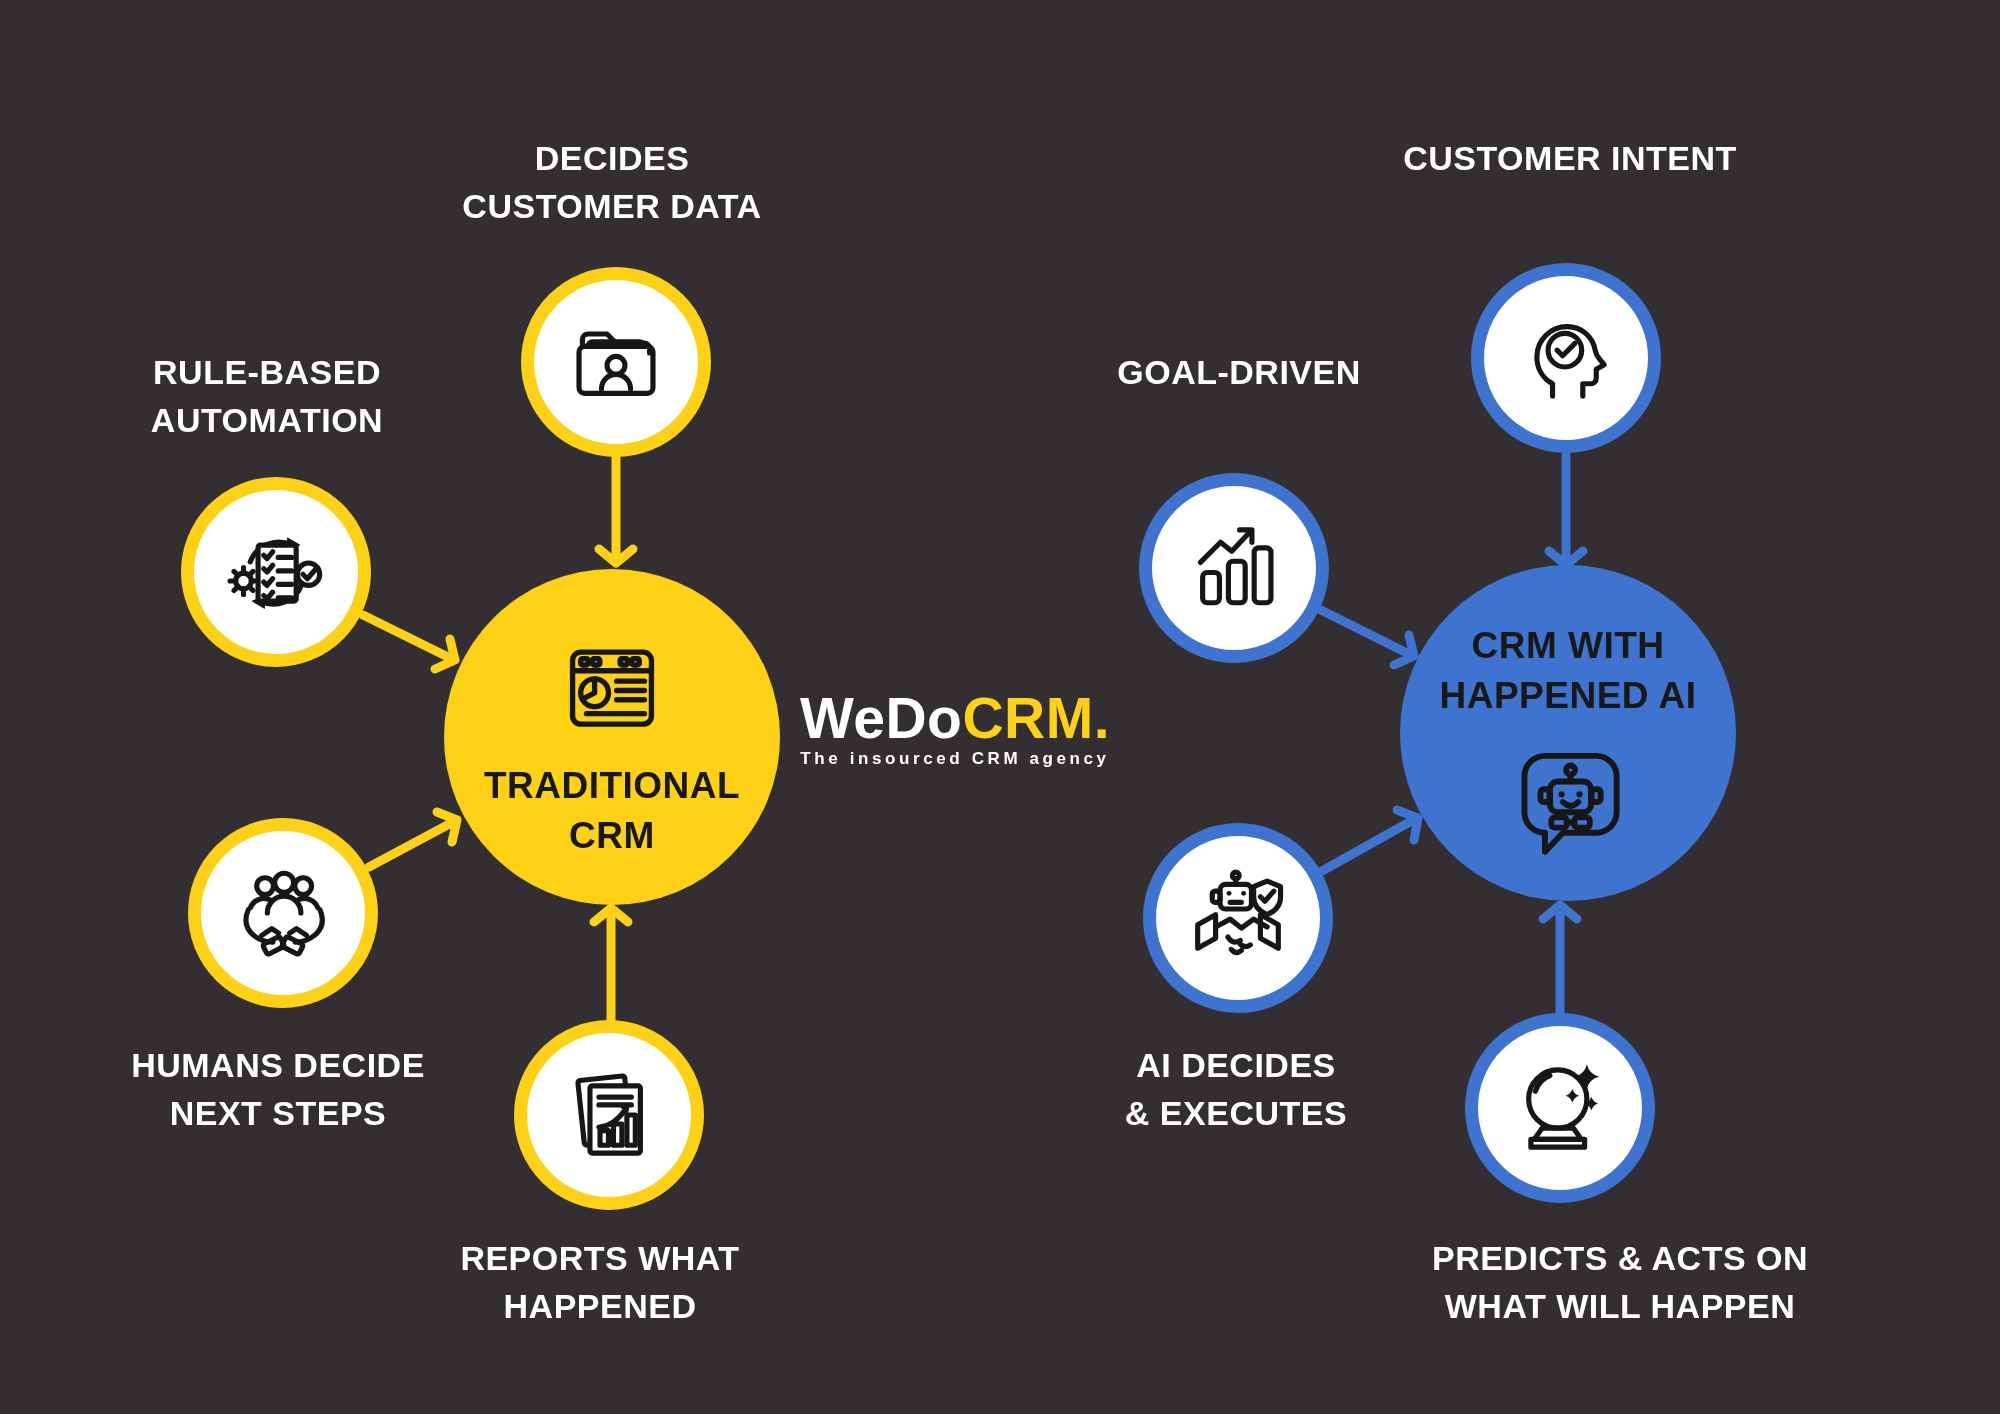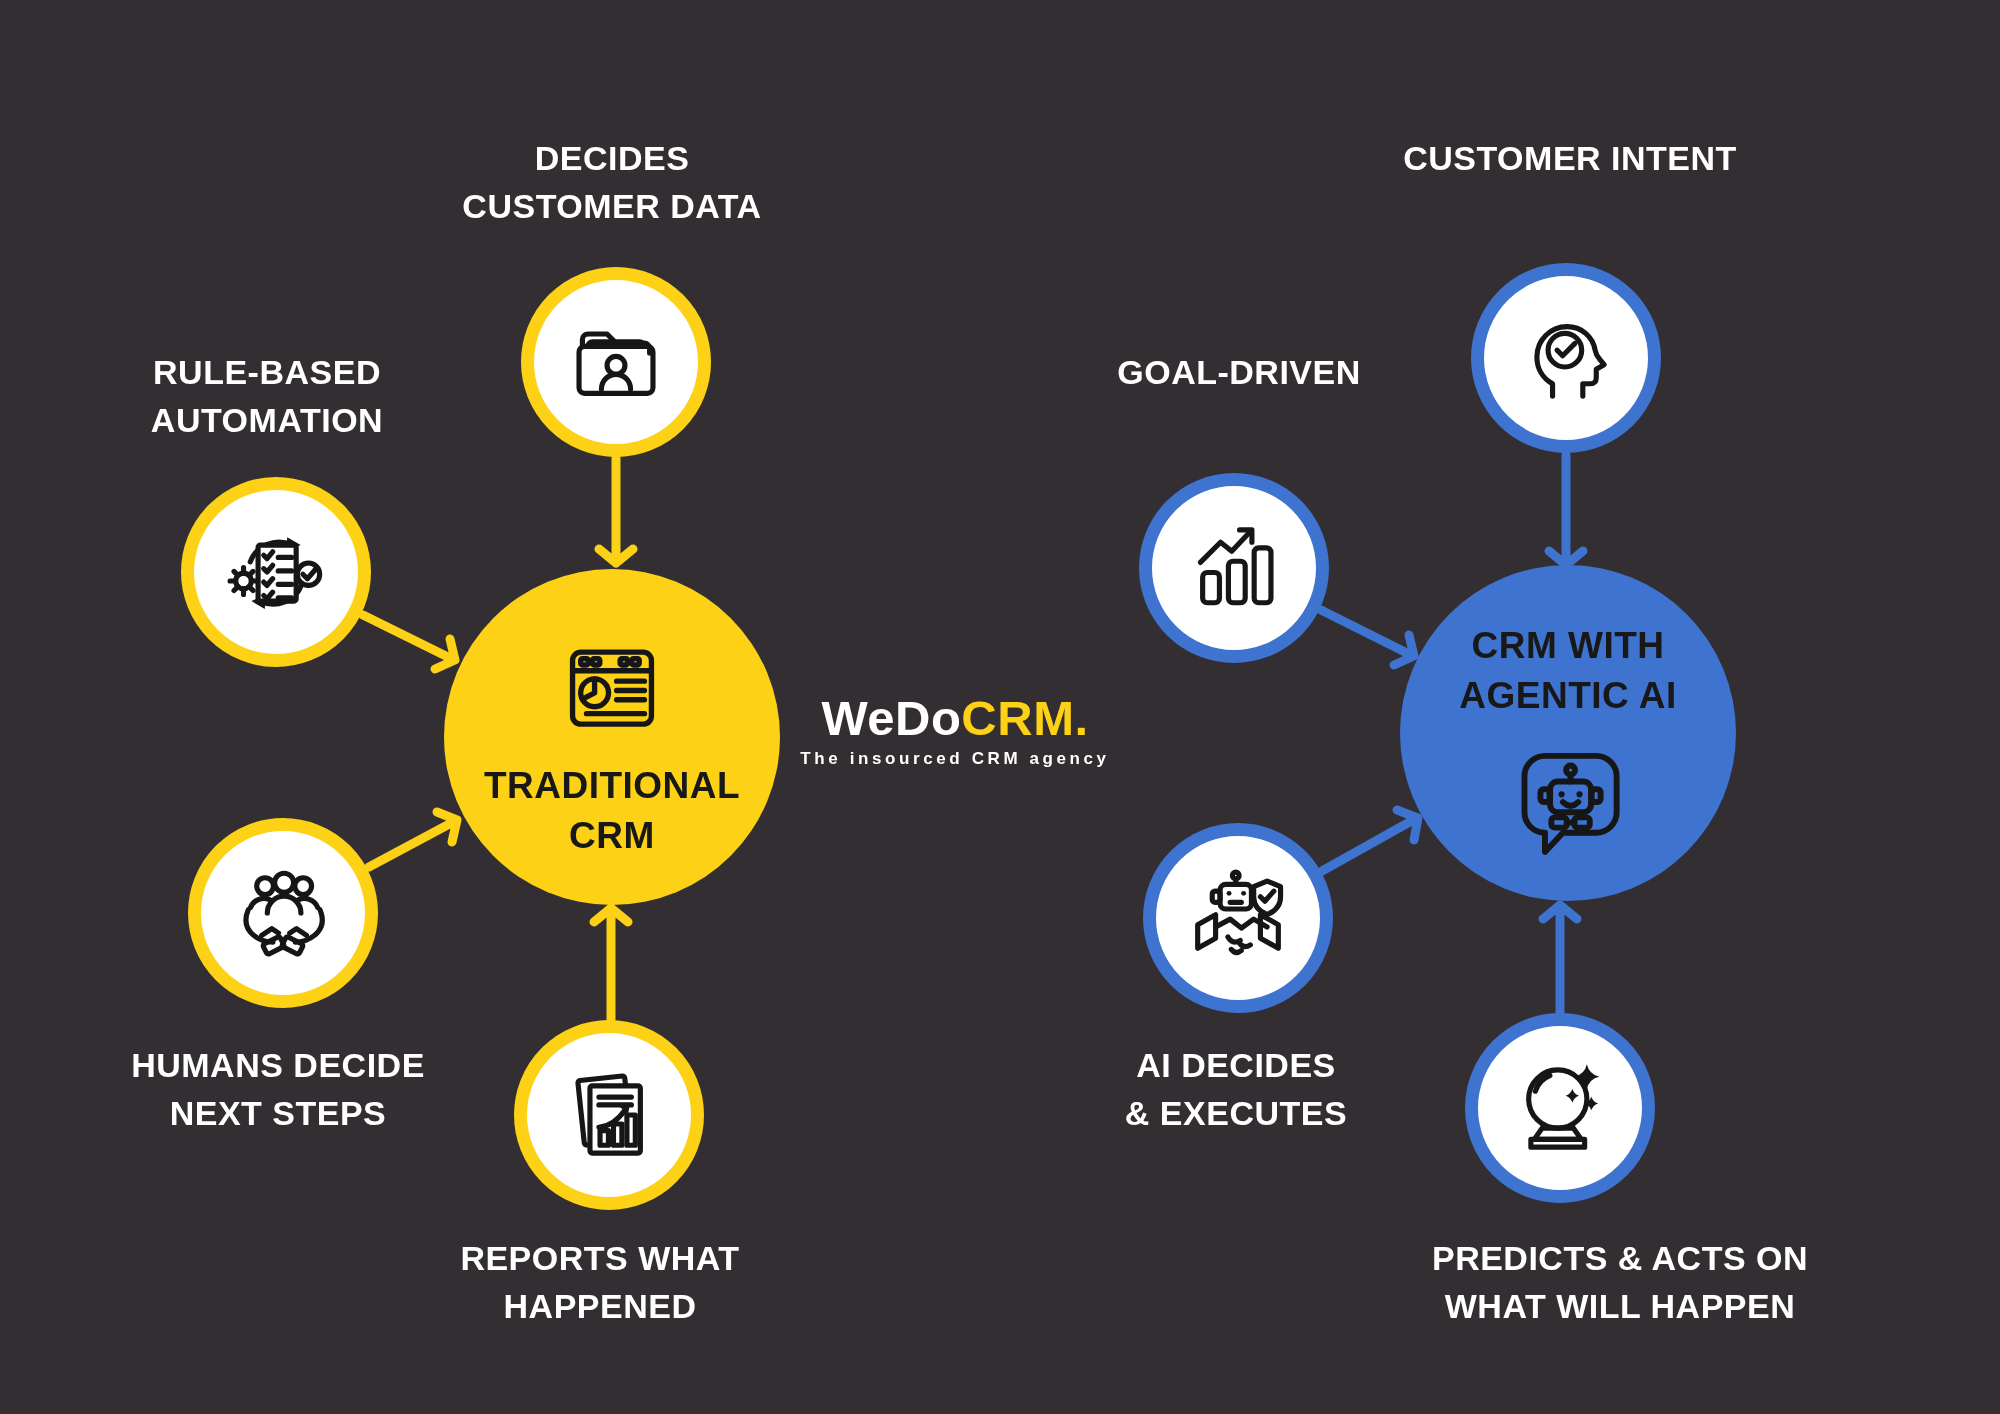--- a/index.html
+++ b/index.html
@@ -29,21 +29,21 @@
   }
   .hub.left .hub-title{margin-top:16px;}
 
   .label{
     position:absolute;transform:translateX(-50%);text-align:center;
     color:#fff;font-size:34px;font-weight:700;line-height:48px;
     letter-spacing:.5px;white-space:nowrap;
   }
 
   .logo{position:absolute;left:955px;top:688px;transform:translateX(-50%);text-align:center;white-space:nowrap;}
-  .logo-main{font-size:49px;font-weight:800;letter-spacing:.5px;line-height:60px;}
+  .logo-main{font-size:57px;font-weight:800;letter-spacing:.5px;line-height:60px;}
   .logo-main .w{color:#fff;}
   .logo-main .c{color:var(--yellow);}
   .logo-tag{margin-top:1px;color:#fff;font-size:17px;font-weight:700;letter-spacing:3.6px;}
 
   .ic{stroke:#161616;fill:none;stroke-width:4.6;stroke-linecap:round;stroke-linejoin:round;}
   .ic-fill{fill:#161616;stroke:none;}
 </style>
 </head>
 <body>
 
@@ -80,21 +80,21 @@
     </svg>
     <div class="hub-title">
       <div>TRADITIONAL</div>
       <div>CRM</div>
     </div>
   </div>
 
   <div class="circle hub right">
     <div class="hub-title">
       <div>CRM WITH</div>
-      <div>AGENTIC AI</div>
+      <div>HAPPENED AI</div>
     </div>
     <svg viewBox="0 0 100 100">
       <g class="ic">
         <path d="M32 14 h40 a16 16 0 0 1 16 16 v28 a16 16 0 0 1 -16 16 h-26 l-14 15 v-15 a16 16 0 0 1 -16 -16 v-28 a16 16 0 0 1 16 -16 z"></path>
         <rect x="36" y="34" width="32" height="24" rx="6"></rect>
         <path d="M52 34 v-5"></path>
         <circle cx="52" cy="25" r="3.5"></circle>
         <rect x="28.5" y="40" width="7" height="10" rx="2.5"></rect>
         <rect x="68.5" y="40" width="7" height="10" rx="2.5"></rect>
         <circle class="ic-fill" cx="45" cy="44" r="2.4"></circle>

